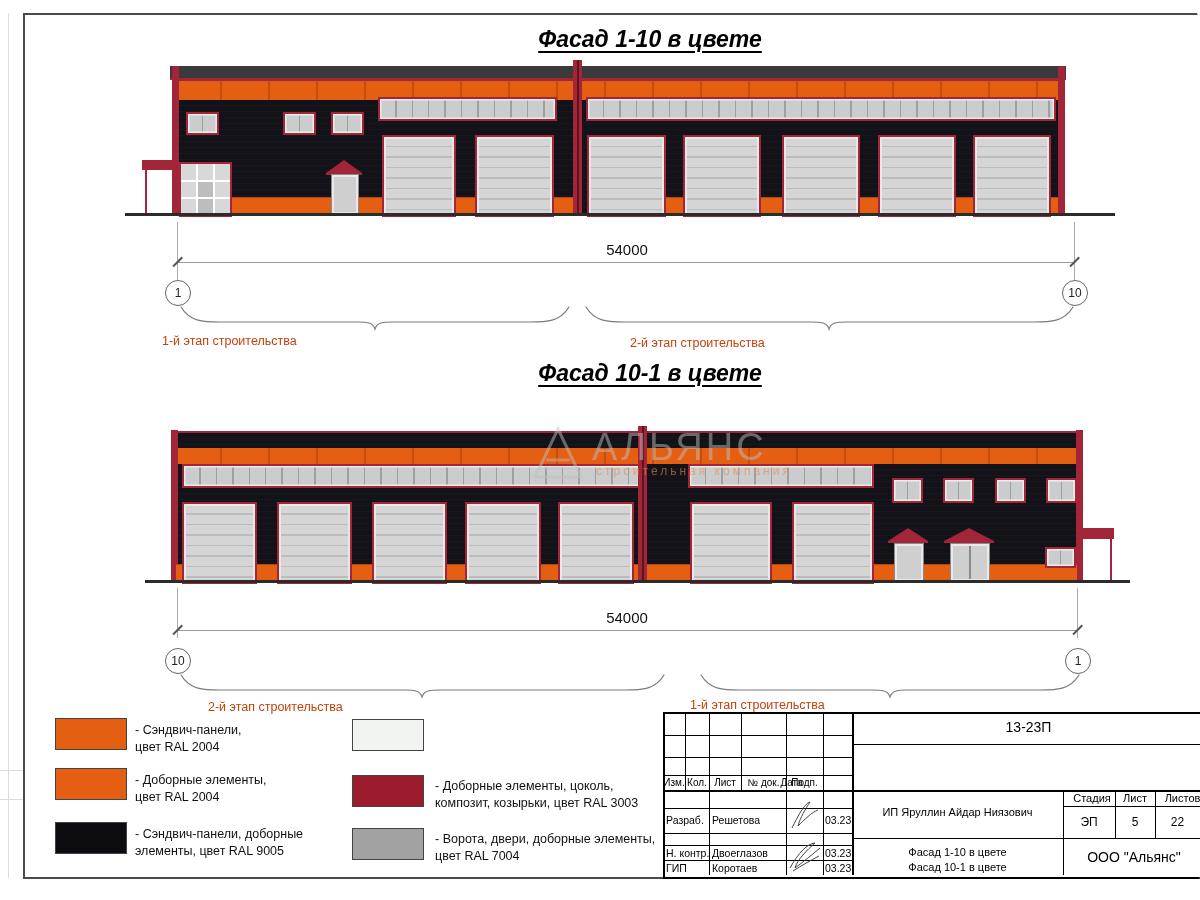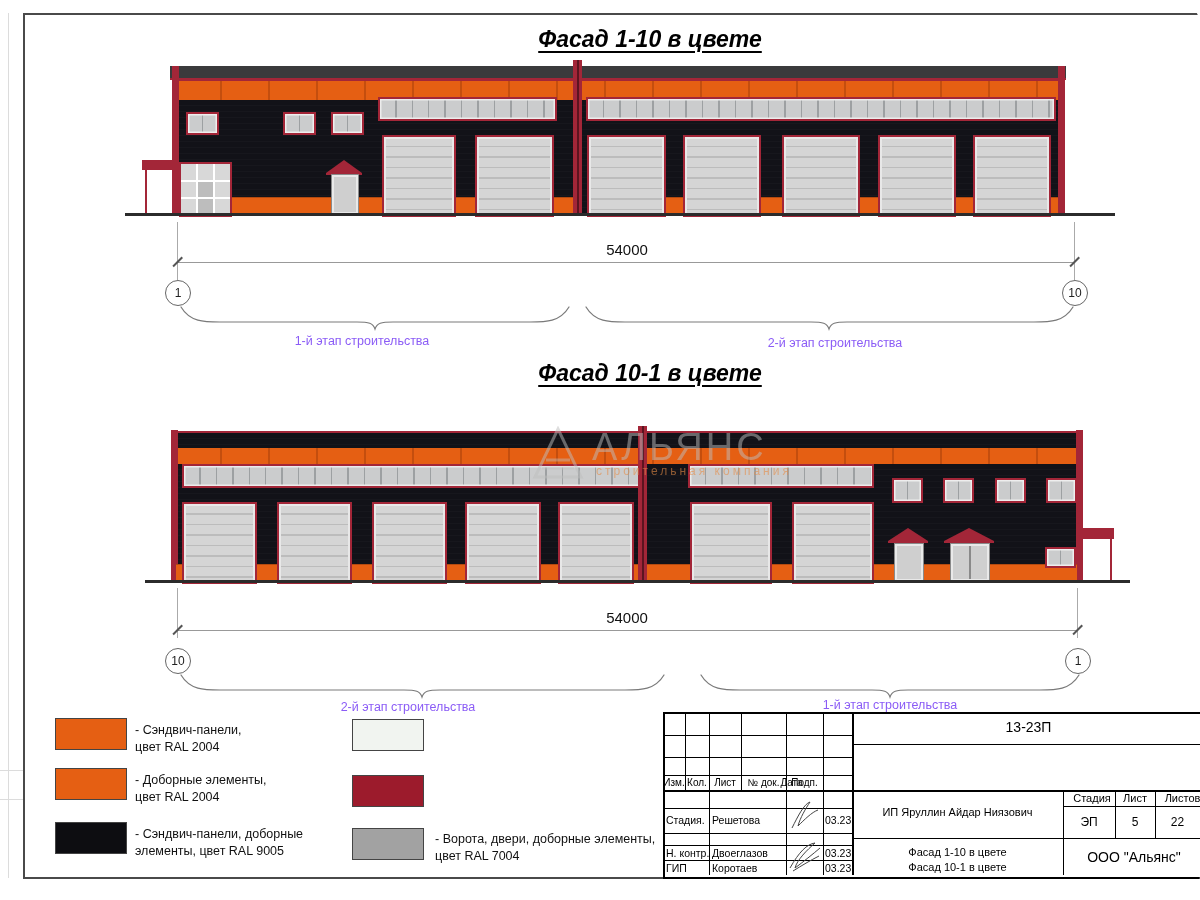--- a/index.html
+++ b/index.html
@@ -25,21 +25,21 @@
   .ground{background:#2b2b2b;}
   .glz{display:grid;grid-template-columns:1fr 1fr 1fr;grid-template-rows:1fr 1fr 1fr;gap:2px;background:#fff;border:2px solid var(--red,#a32638);}
   .glz div{background:#d8d8d8;}
   .glz div.dk{background:#bdbdbd;}
   
   .extline{background:#aaa;width:1px;}
   .dimline{background:#999;height:1px;}
   .slash{width:13px;height:1.5px;background:#555;transform:rotate(-45deg);}
   .axcirc{width:24px;height:24px;border-radius:50%;border:1.2px solid #666;background:#fff;font-size:12px;color:#222;display:flex;align-items:center;justify-content:center;}
   .dimtxt{font-size:15px;color:#111;text-align:center;}
-  .stagetxt{font-size:12.5px;color:#8b5cf6;text-align:center;}
+  .stagetxt{font-size:12.5px;color:#c2410c;text-align:left;}
   .ftitle{font-size:23px;font-weight:bold;font-style:italic;color:#000;text-align:center;text-decoration:underline;text-underline-offset:4px;}
   
   .wm{color:rgba(190,190,190,.5);font-weight:normal;font-size:38px;letter-spacing:3px;}
   .wmsub{color:rgba(230,140,70,.6);font-size:12px;letter-spacing:3px;}
   
   .swatch{width:70px;height:30px;border:1.5px solid #444;}
   .leglbl{font-size:12.5px;color:#111;line-height:1.35;white-space:pre-line;}
   
   .tbh{background:#000;height:1px;}
   .tbv{background:#000;width:1px;}
@@ -208,20 +208,22 @@
   <div class="abs leglbl" style="left:135px;top:722px;width:200px">- Сэндвич-панели,
 цвет RAL 2004</div>
   <div class="abs swatch" style="left: 55px; top: 768px; background: rgb(229, 95, 19);"></div>
   <div class="abs leglbl" style="left:135px;top:772px;width:200px">- Доборные элементы,
 цвет RAL 2004</div>
   <div class="abs swatch" style="left: 55px; top: 822px; background: rgb(13, 13, 17);"></div>
   <div class="abs leglbl" style="left:135px;top:826px;width:220px">- Сэндвич-панели, доборные
 элементы, цвет RAL 9005</div>
   <div class="abs swatch" style="left: 352px; top: 719px; background: rgb(241, 244, 240);"></div>
   <div class="abs swatch" style="left: 352px; top: 775px; background: rgb(156, 27, 44);"></div>
+  <div class="abs leglbl" style="left:435px;top:778px;width:240px">- Доборные элементы, цоколь,
+композит, козырьки, цвет RAL 3003</div>
   <div class="abs swatch" style="left: 352px; top: 828px; background: rgb(162, 162, 162);"></div>
   <div class="abs leglbl" style="left:435px;top:831px;width:250px">- Ворота, двери, доборные элементы,
 цвет RAL 7004</div>
 
   <div class="abs" style="left:663px;top:712px;width:542px;height:163px;border:2px solid #000;border-right:none;background:#fff"></div>
 
   <div class="abs tbv" style="left:685px;top:712px;height:78px"></div>
   <div class="abs tbv" style="left:709px;top:712px;height:163px"></div>
   <div class="abs tbv" style="left:741px;top:712px;height:78px"></div>
   <div class="abs tbv" style="left:786px;top:712px;height:163px"></div>
@@ -243,21 +245,21 @@
   <div class="abs tbh" style="left:852px;top:838px;width:353px"></div>
   <div class="abs tbh" style="left:1063px;top:806px;width:142px"></div>
 
   <div class="abs tbt ctr" style="left:663px;top:777px;width:22px;font-size:10px">Изм.</div>
   <div class="abs tbt ctr" style="left:685px;top:777px;width:24px;font-size:10px">Кол.</div>
   <div class="abs tbt ctr" style="left:709px;top:777px;width:32px;font-size:10px">Лист</div>
   <div class="abs tbt ctr" style="left:741px;top:777px;width:45px;font-size:10px">№ док.</div>
   <div class="abs tbt ctr" style="left:786px;top:777px;width:37px;font-size:10px">Подп.</div>
   <div class="abs tbt ctr" style="left:777px;top:777px;width:29px;font-size:10px">Дата</div>
 
-  <div class="abs tbt" style="left:666px;top:814px">Стадия.</div>
+  <div class="abs tbt" style="left:666px;top:814px">Разраб.</div>
   <div class="abs tbt" style="left:712px;top:814px">Решетова</div>
   <div class="abs tbt" style="left:825px;top:814px">03.23</div>
   <div class="abs tbt" style="left:666px;top:847px">Н. контр.</div>
   <div class="abs tbt" style="left:712px;top:847px">Двоеглазов</div>
   <div class="abs tbt" style="left:825px;top:847px">03.23</div>
   <div class="abs tbt" style="left:666px;top:862px">ГИП</div>
   <div class="abs tbt" style="left:712px;top:862px">Коротаев</div>
   <div class="abs tbt" style="left:825px;top:862px">03.23</div>
 
   <svg class="abs" style="left:788px;top:798px" width="34" height="36">

